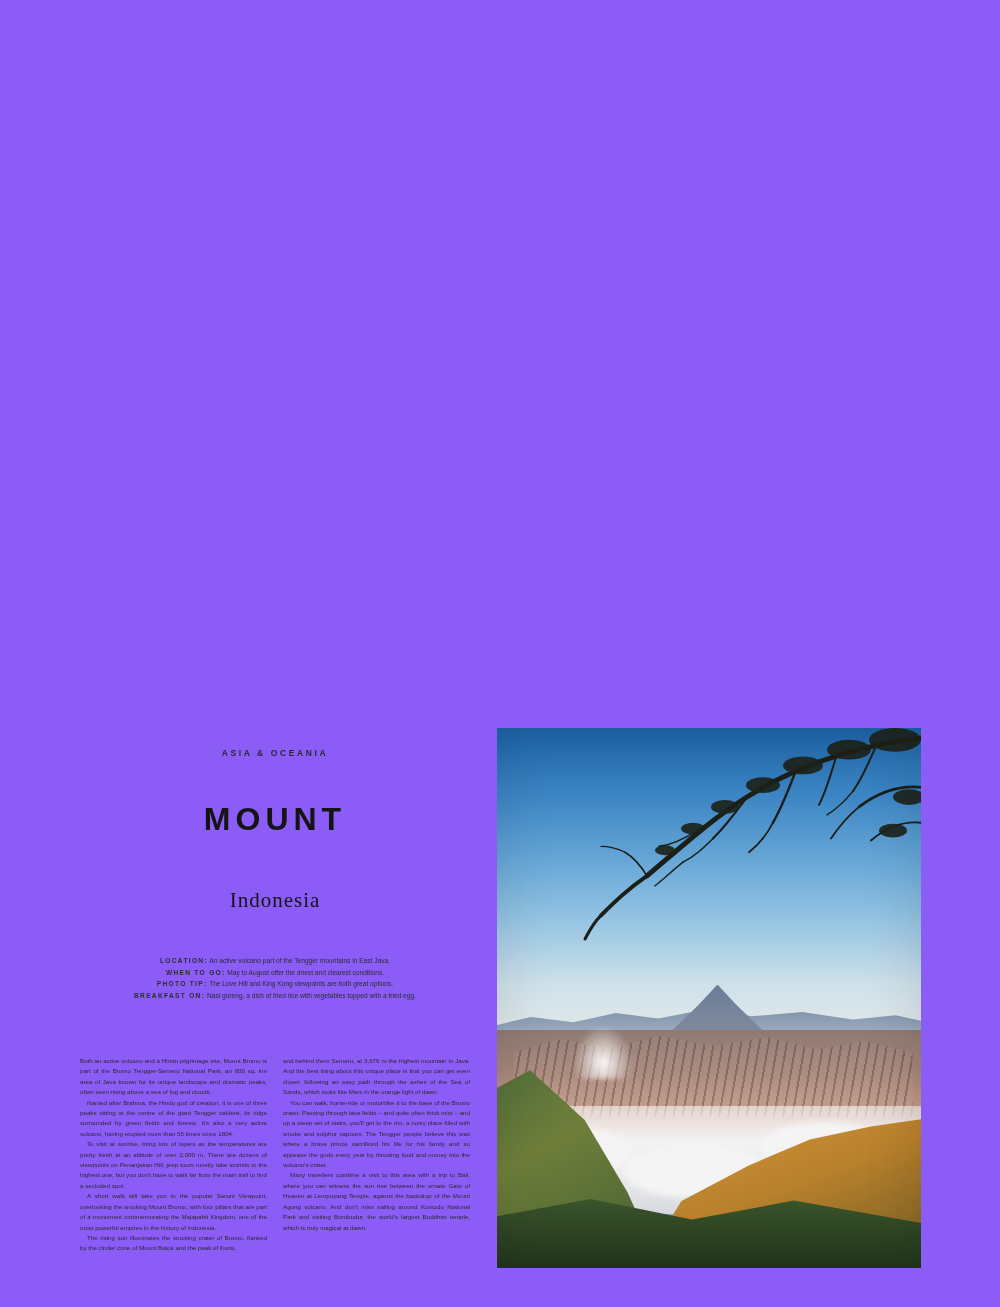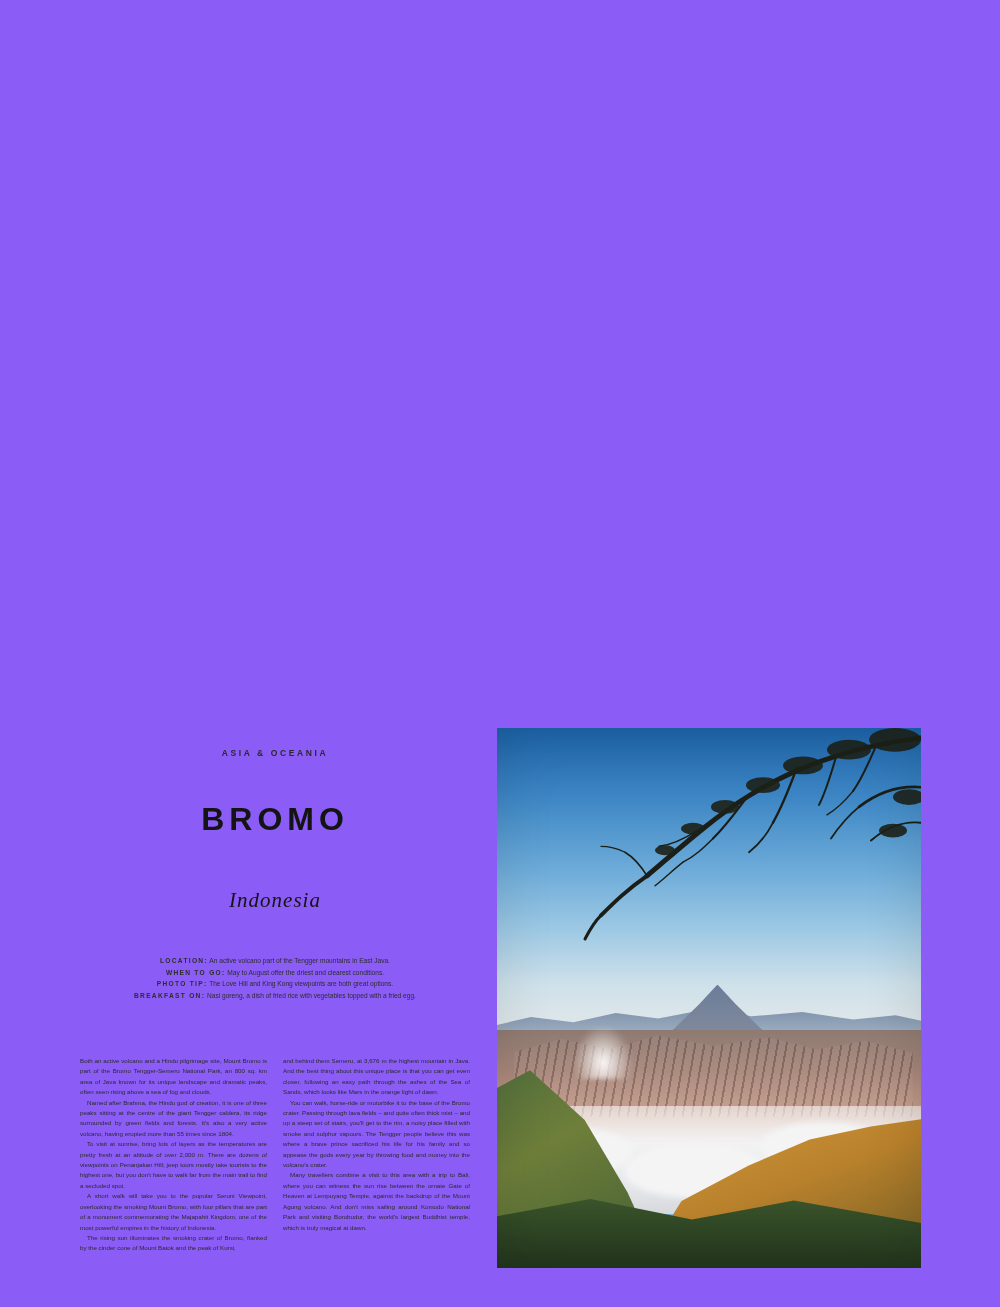--- a/index.html
+++ b/index.html
@@ -162,21 +162,20 @@
     font-weight: 700;
     color: #141414;
   }
   .subtitle {
     position: absolute;
     left: 80px;
     top: 888px;
     width: 390px;
     text-align: center;
     font-family: "Liberation Serif", serif;
-    font-style: italic;
     font-size: 21px;
     letter-spacing: 1px;
     color: #141414;
   }
 
   .facts {
     position: absolute;
     left: 80px;
     top: 955px;
     width: 390px;
@@ -267,21 +266,21 @@
         <ellipse cx="396" cy="104" rx="14" ry="7"></ellipse>
       </g>
     </svg>
 
     <div class="vignette"></div>
   </div>
 
   <div class="kicker">ASIA &amp; OCEANIA</div>
 
   <div class="title">
-    <div>BROMO</div>
+    <div>MOUNT</div>
   </div>
 
   <div class="subtitle">Indonesia</div>
 
   <div class="facts">
     <div class="fact">
       <span class="lbl">LOCATION:</span><span> An active volcano part of the Tengger mountains in East Java.</span>
     </div>
     <div class="fact">
       <span class="lbl">WHEN TO GO:</span><span> May to August offer the driest and clearest conditions.</span>

